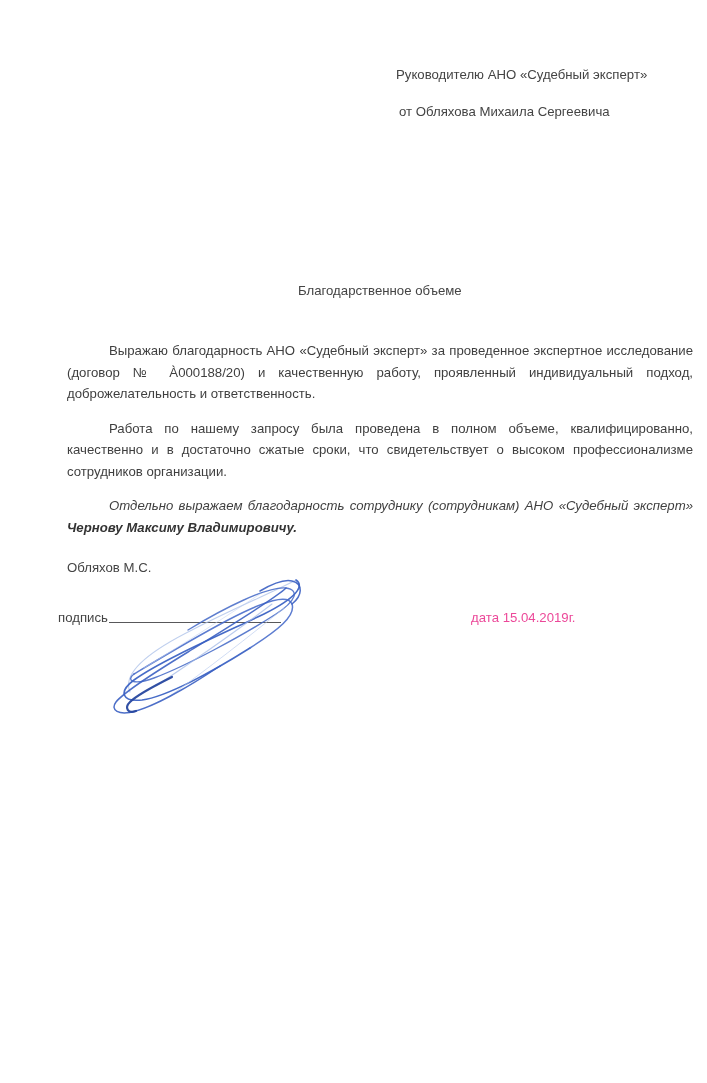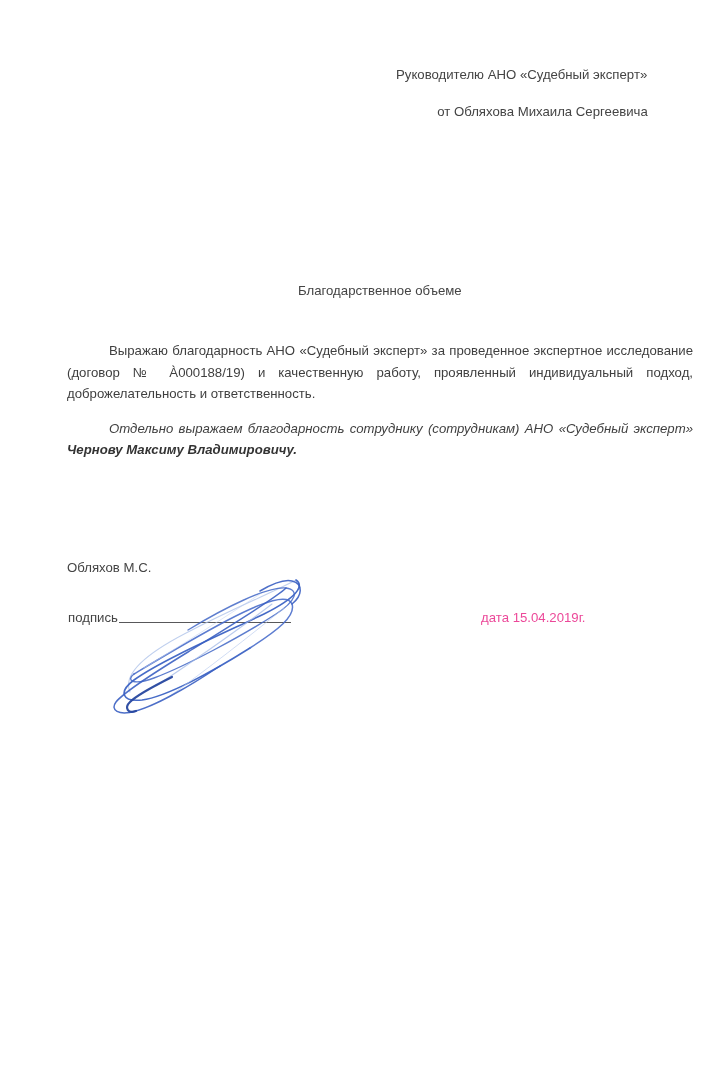--- a/index.html
+++ b/index.html
@@ -27,21 +27,20 @@
   }
   .addressee-line {
     font-size: 13.2px;
     line-height: 18px;
     color: #444444;
     white-space: nowrap;
   }
   .addressee-line.second {
     margin-top: 19px;
     padding-left: 3px;
-    text-align: center;
   }
 
   
   .doc-title {
     position: absolute;
     left: 298px;
     top: 282px;
     font-size: 13.2px;
     line-height: 18px;
     color: #444444;
@@ -75,21 +74,21 @@
     left: 67px;
     top: 559px;
     font-size: 13.2px;
     line-height: 18px;
     color: #444444;
     white-space: nowrap;
     text-align: center;
   }
   .sign-row {
     position: absolute;
-    left: 68px;
+    left: 58px;
     top: 609px;
     width: 570px;
     height: 22px;
   }
   .sign-label {
     position: absolute;
     left: 0;
     top: 0;
     font-size: 13.2px;
     line-height: 18px;
@@ -131,21 +130,22 @@
 <div class="page">
 
   <div class="addressee">
     <div class="addressee-line">Руководителю АНО «Судебный эксперт»</div>
     <div class="addressee-line second">от Обляхова Михаила Сергеевича</div>
   </div>
 
   <div class="doc-title">Благодарственное объеме</div>
 
   <div class="body-block">
-    <p class="para">Выражаю благодарность АНО «Судебный эксперт» за проведенное экспертное исследование (договор № À000188/19) и качественную работу, проявленный индивидуальный подход, доброжелательность и ответственность.</p>
+    <p class="para">Выражаю благодарность АНО «Судебный эксперт» за проведенное экспертное исследование (договор № À000188/20) и качественную работу, проявленный индивидуальный подход, доброжелательность и ответственность.</p>
+    <p class="para">Работа по нашему запросу была проведена в полном объеме, квалифицированно, качественно и в достаточно сжатые сроки, что свидетельствует о высоком профессионализме сотрудников организации.</p>
     <p class="para"><span>Отдельно выражаем благодарность сотруднику (сотрудникам) АНО «Судебный эксперт» </span><span class="name-strong">Чернову Максиму Владимировичу.</span></p>
   </div>
 
   <div class="signer-name">Обляхов М.С.</div>
 
   <div class="sign-row">
     <span class="sign-label">подпись</span>
     <span class="sign-rule"></span>
     <span class="date-text">дата 15.04.2019г.</span>
   </div>

